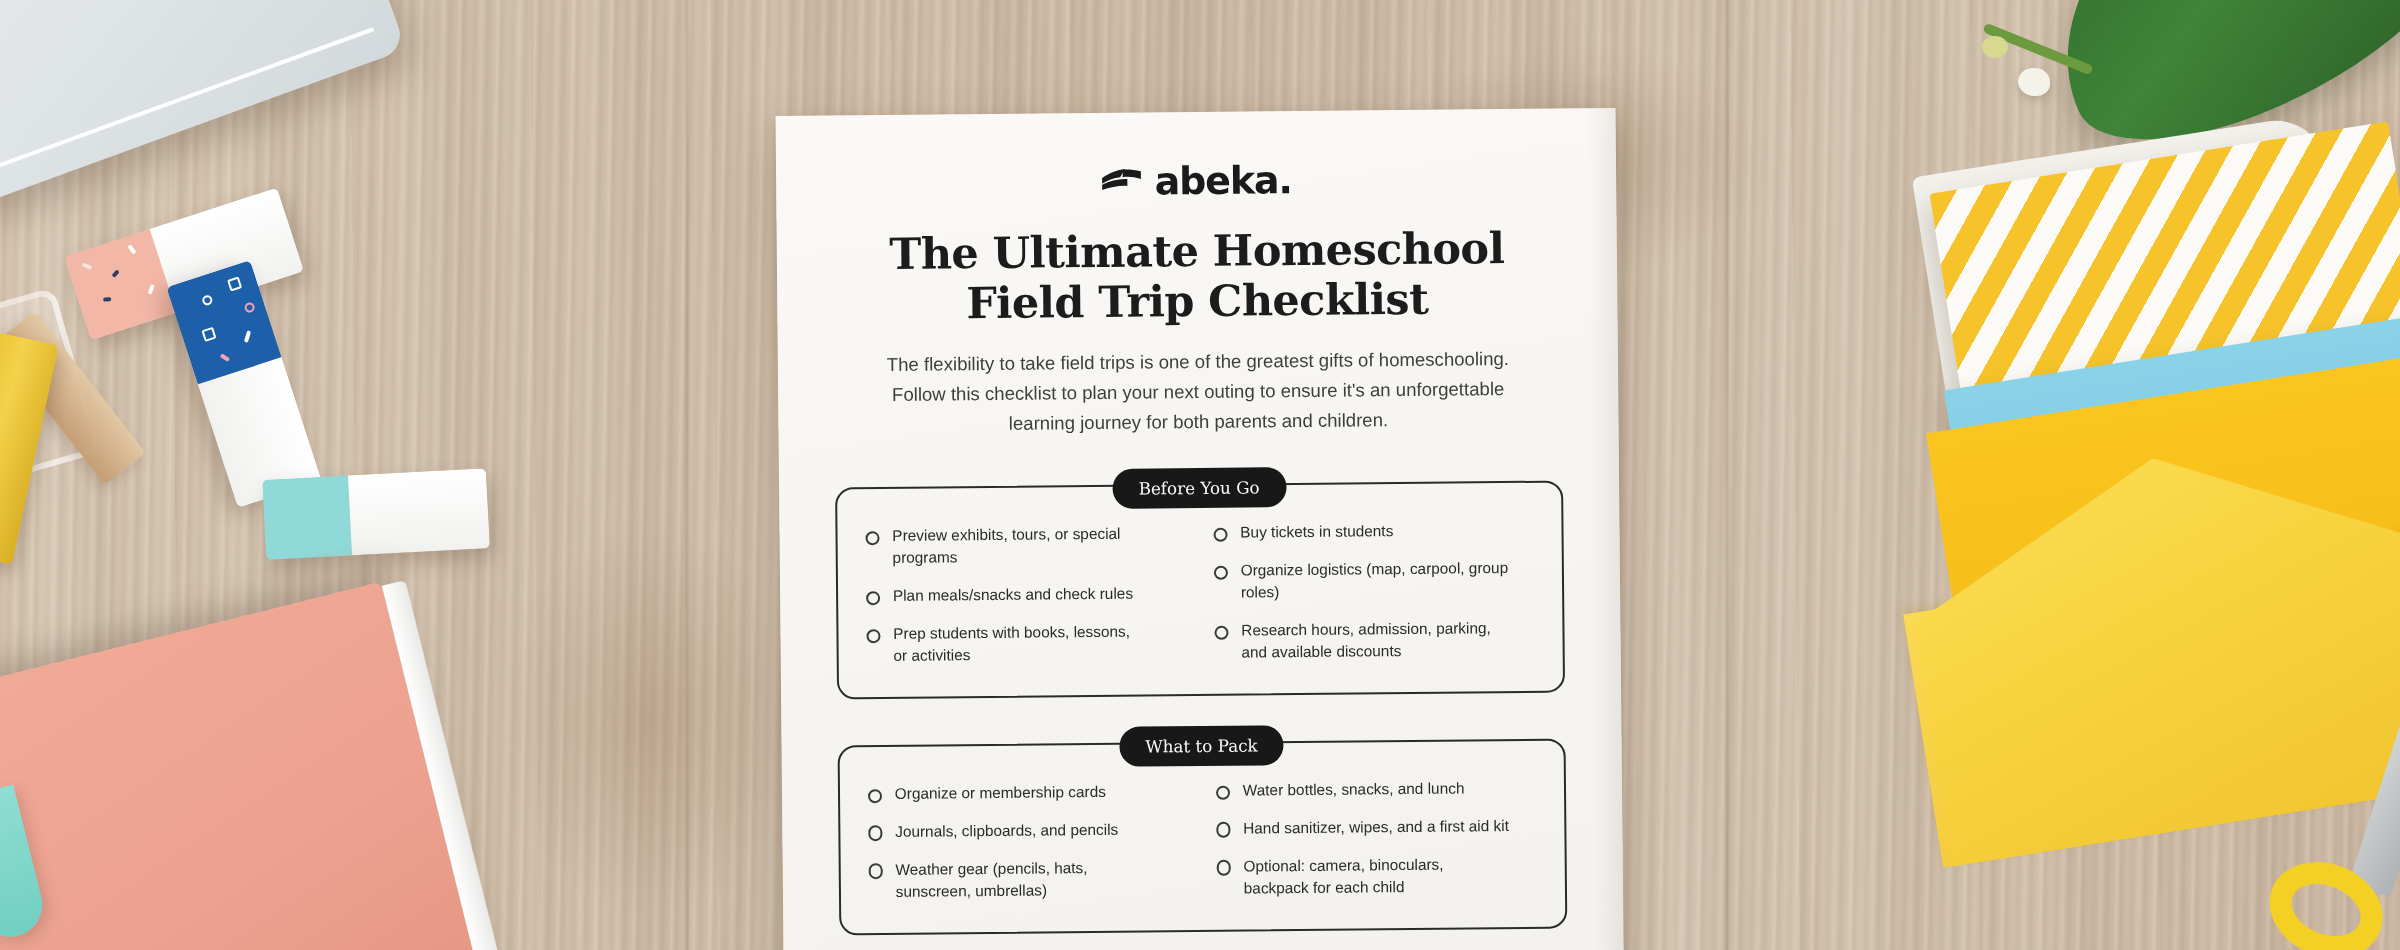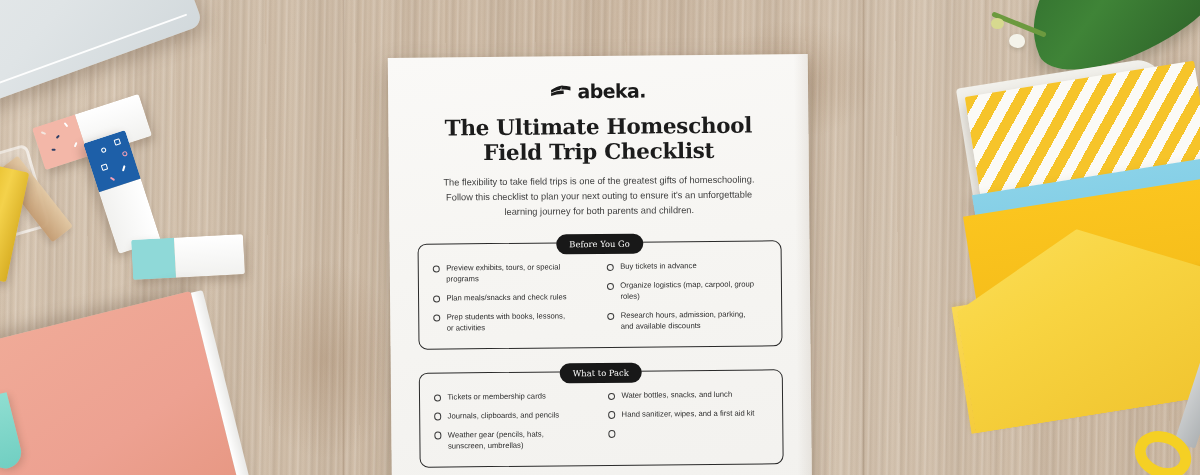--- a/index.html
+++ b/index.html
@@ -447,42 +447,42 @@
           </div>
           <div class="check-item">
             <span class="check-box"></span>
             <span class="check-text">Prep students with books, lessons,
 or activities</span>
           </div>
         </div>
         <div class="col">
           <div class="check-item">
             <span class="check-box"></span>
-            <span class="check-text">Buy tickets in advance</span>
+            <span class="check-text">Buy tickets in students</span>
           </div>
           <div class="check-item">
             <span class="check-box"></span>
             <span class="check-text">Organize logistics (map, carpool, group roles)</span>
           </div>
           <div class="check-item">
             <span class="check-box"></span>
             <span class="check-text">Research hours, admission, parking,
 and available discounts</span>
           </div>
         </div>
       </div>
     </div>
 
     <div class="section">
       <div class="section-badge">What to Pack</div>
       <div class="cols">
         <div class="col">
           <div class="check-item">
             <span class="check-box"></span>
-            <span class="check-text">Tickets or membership cards</span>
+            <span class="check-text">Organize or membership cards</span>
           </div>
           <div class="check-item">
             <span class="check-box"></span>
             <span class="check-text">Journals, clipboards, and pencils</span>
           </div>
           <div class="check-item">
             <span class="check-box"></span>
             <span class="check-text">Weather gear (pencils, hats,
 sunscreen, umbrellas)</span>
           </div>
@@ -491,20 +491,22 @@
           <div class="check-item">
             <span class="check-box"></span>
             <span class="check-text">Water bottles, snacks, and lunch</span>
           </div>
           <div class="check-item">
             <span class="check-box"></span>
             <span class="check-text">Hand sanitizer, wipes, and a first aid kit</span>
           </div>
           <div class="check-item">
             <span class="check-box"></span>
+            <span class="check-text">Optional: camera, binoculars,
+backpack for each child</span>
           </div>
         </div>
       </div>
     </div>
 
     <div class="bottom-pair">
       
       
     </div>
 

